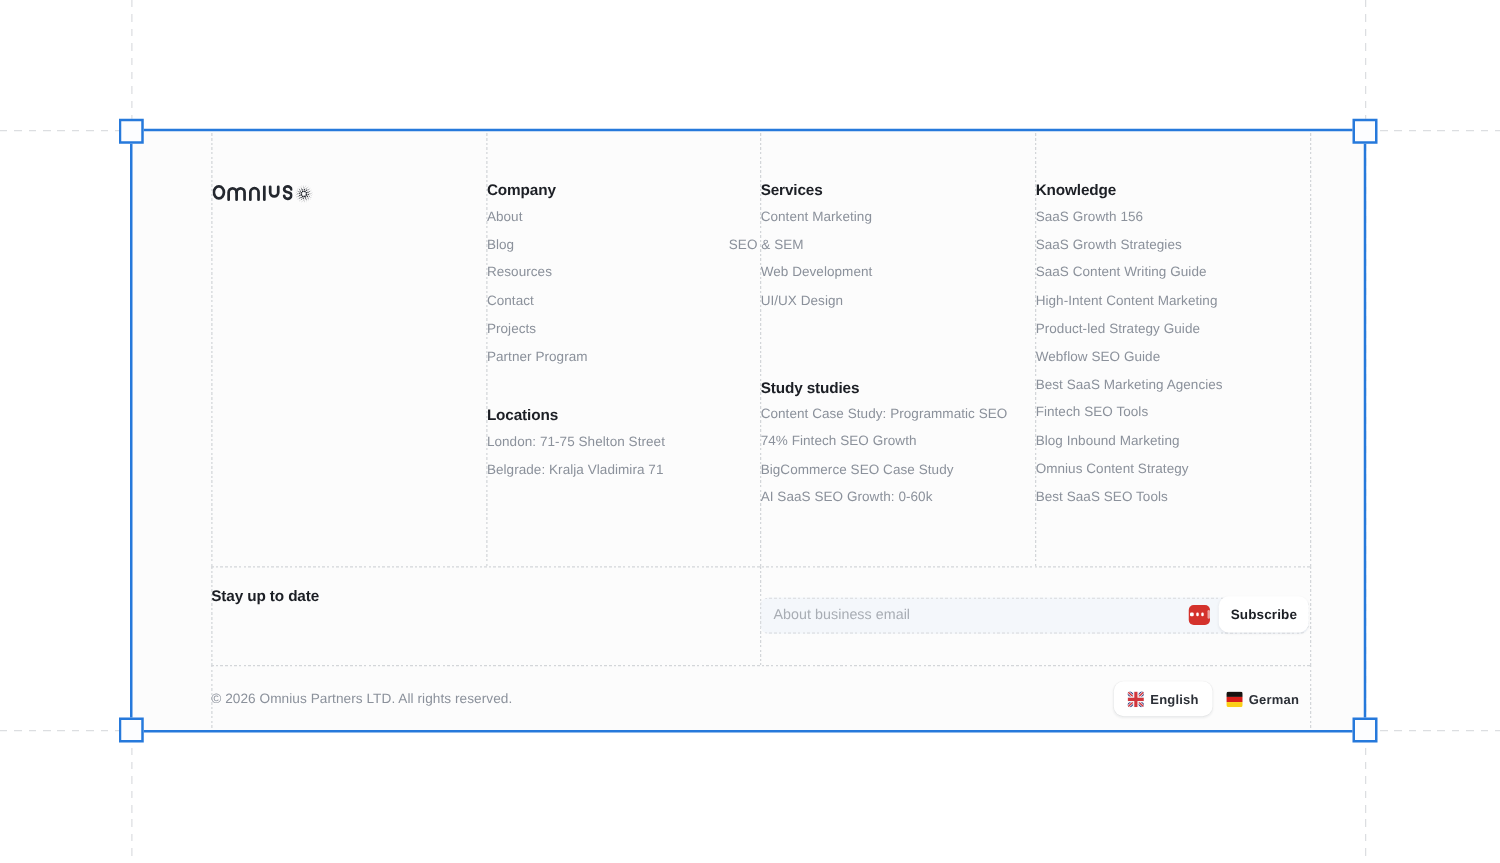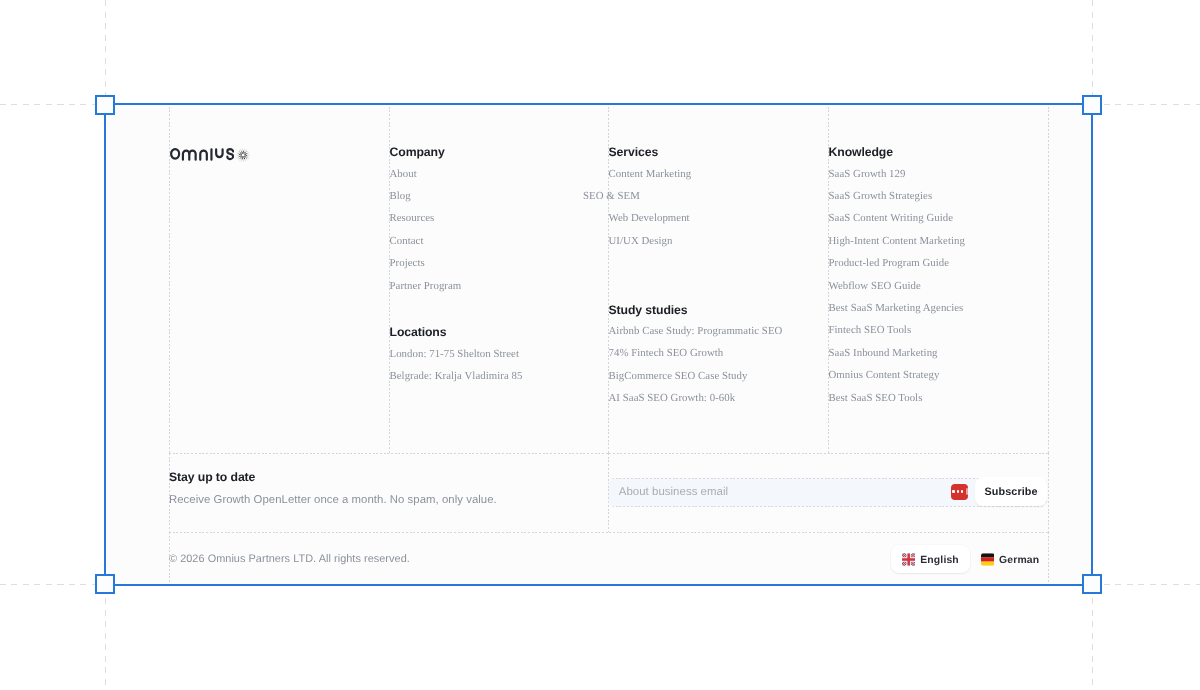--- a/index.html
+++ b/index.html
@@ -26,21 +26,21 @@
 
   
   .sel-line { position:absolute; background:#2679db; z-index:50; }
   .handle { position:absolute; width:20px; height:20px; border:2.2px solid #2679db;
             background:#fcfdff; z-index:60; }
 
   
   .col-title { position:absolute; font-size:12.25px; font-weight:700; color:#1c1f25;
                letter-spacing:-0.1px; white-space:nowrap; }
   .lnk { position:absolute; font-size:10.8px; color:#8b919b; white-space:nowrap;
-         letter-spacing:0.05px;font-family:Liberation Serif, serif; }
+         letter-spacing:0.05px; }
 
   .logo { position:absolute; display:flex; align-items:center; gap:2.6px; }
 
   .nl-title { position:absolute; font-size:12.25px; font-weight:700; color:#1c1f25;
               letter-spacing:-0.1px; }
   .nl-sub { position:absolute; font-size:11.35px; color:#8b919b; letter-spacing:0.05px; }
 
   .email-box { position:absolute; background:#f4f7fb; border-radius:7px; }
   .email-box::before { content:""; position:absolute; inset:0; border-radius:7px;
       background:
@@ -205,44 +205,43 @@
     <a class="lnk" style="left:284.5px;top:153.20px">Projects</a>
     <a class="lnk" style="left:284.5px;top:175.60px">Partner Program</a>
 
     <div class="col-title" style="left:503.5px;top:41.00px">Services</div>
     <a class="lnk" style="left:503.5px;top:63.60px">Content Marketing</a>
     <a class="lnk" style="left:478px;top:86.00px">SEO &amp; SEM</a>
     <a class="lnk" style="left:503.5px;top:108.40px">Web Development</a>
     <a class="lnk" style="left:503.5px;top:130.80px">UI/UX Design</a>
 
     <div class="col-title" style="left:723.5px;top:41.00px">Knowledge</div>
-    <a class="lnk" style="left:723.5px;top:63.60px">SaaS Growth 129</a>
+    <a class="lnk" style="left:723.5px;top:63.60px">SaaS Growth 156</a>
     <a class="lnk" style="left:723.5px;top:86.00px">SaaS Growth Strategies</a>
     <a class="lnk" style="left:723.5px;top:108.40px">SaaS Content Writing Guide</a>
     <a class="lnk" style="left:723.5px;top:130.80px">High-Intent Content Marketing</a>
-    <a class="lnk" style="left:723.5px;top:153.20px">Product-led Program Guide</a>
+    <a class="lnk" style="left:723.5px;top:153.20px">Product-led Strategy Guide</a>
     <a class="lnk" style="left:723.5px;top:175.60px">Webflow SEO Guide</a>
     <a class="lnk" style="left:723.5px;top:198.00px">Best SaaS Marketing Agencies</a>
     <a class="lnk" style="left:723.5px;top:220.40px">Fintech SEO Tools</a>
-    <a class="lnk" style="left:723.5px;top:242.80px">SaaS Inbound Marketing</a>
+    <a class="lnk" style="left:723.5px;top:242.80px">Blog Inbound Marketing</a>
     <a class="lnk" style="left:723.5px;top:265.20px">Omnius Content Strategy</a>
     <a class="lnk" style="left:723.5px;top:287.60px">Best SaaS SEO Tools</a>
 
     <div class="col-title" style="left:284.5px;top:221.00px">Locations</div>
     <a class="lnk" style="left:284.5px;top:243.60px">London: 71-75 Shelton Street</a>
-    <a class="lnk" style="left:284.5px;top:266.00px">Belgrade: Kralja Vladimira 85</a>
+    <a class="lnk" style="left:284.5px;top:266.00px">Belgrade: Kralja Vladimira 71</a>
 
     <div class="col-title" style="left:503.5px;top:198.50px">Study studies</div>
-    <a class="lnk" style="left:503.5px;top:221.00px">Airbnb Case Study: Programmatic SEO</a>
+    <a class="lnk" style="left:503.5px;top:221.00px">Content Case Study: Programmatic SEO</a>
     <a class="lnk" style="left:503.5px;top:243.40px">74% Fintech SEO Growth</a>
     <a class="lnk" style="left:503.5px;top:265.80px">BigCommerce SEO Case Study</a>
     <a class="lnk" style="left:503.5px;top:288.20px">AI SaaS SEO Growth: 0-60k</a>
 
     <div class="nl-title" style="left:64px;top:366.00px">Stay up to date</div>
-    <div class="nl-sub" style="left:64px;top:389.60px">Receive Growth OpenLetter once a month. No spam, only value.</div>
     <div class="email-box" style="left:503px;top:373.50px;width:438.5px;height:29px"></div>
     <div class="email-ph" style="left:513.8px;top:382.20px">About business email</div>
     <div class="lp-icon" style="left:845.6px;top:379.50px">
         <i class="lp-dot"></i>
         <i class="lp-dot"></i>
         <i class="lp-dot"></i>
         <i class="lp-caret"></i>
       </div>
     <div class="subscribe" style="left:870.2px;top:373.40px;width:71.8px;height:29px">Subscribe</div>
 

